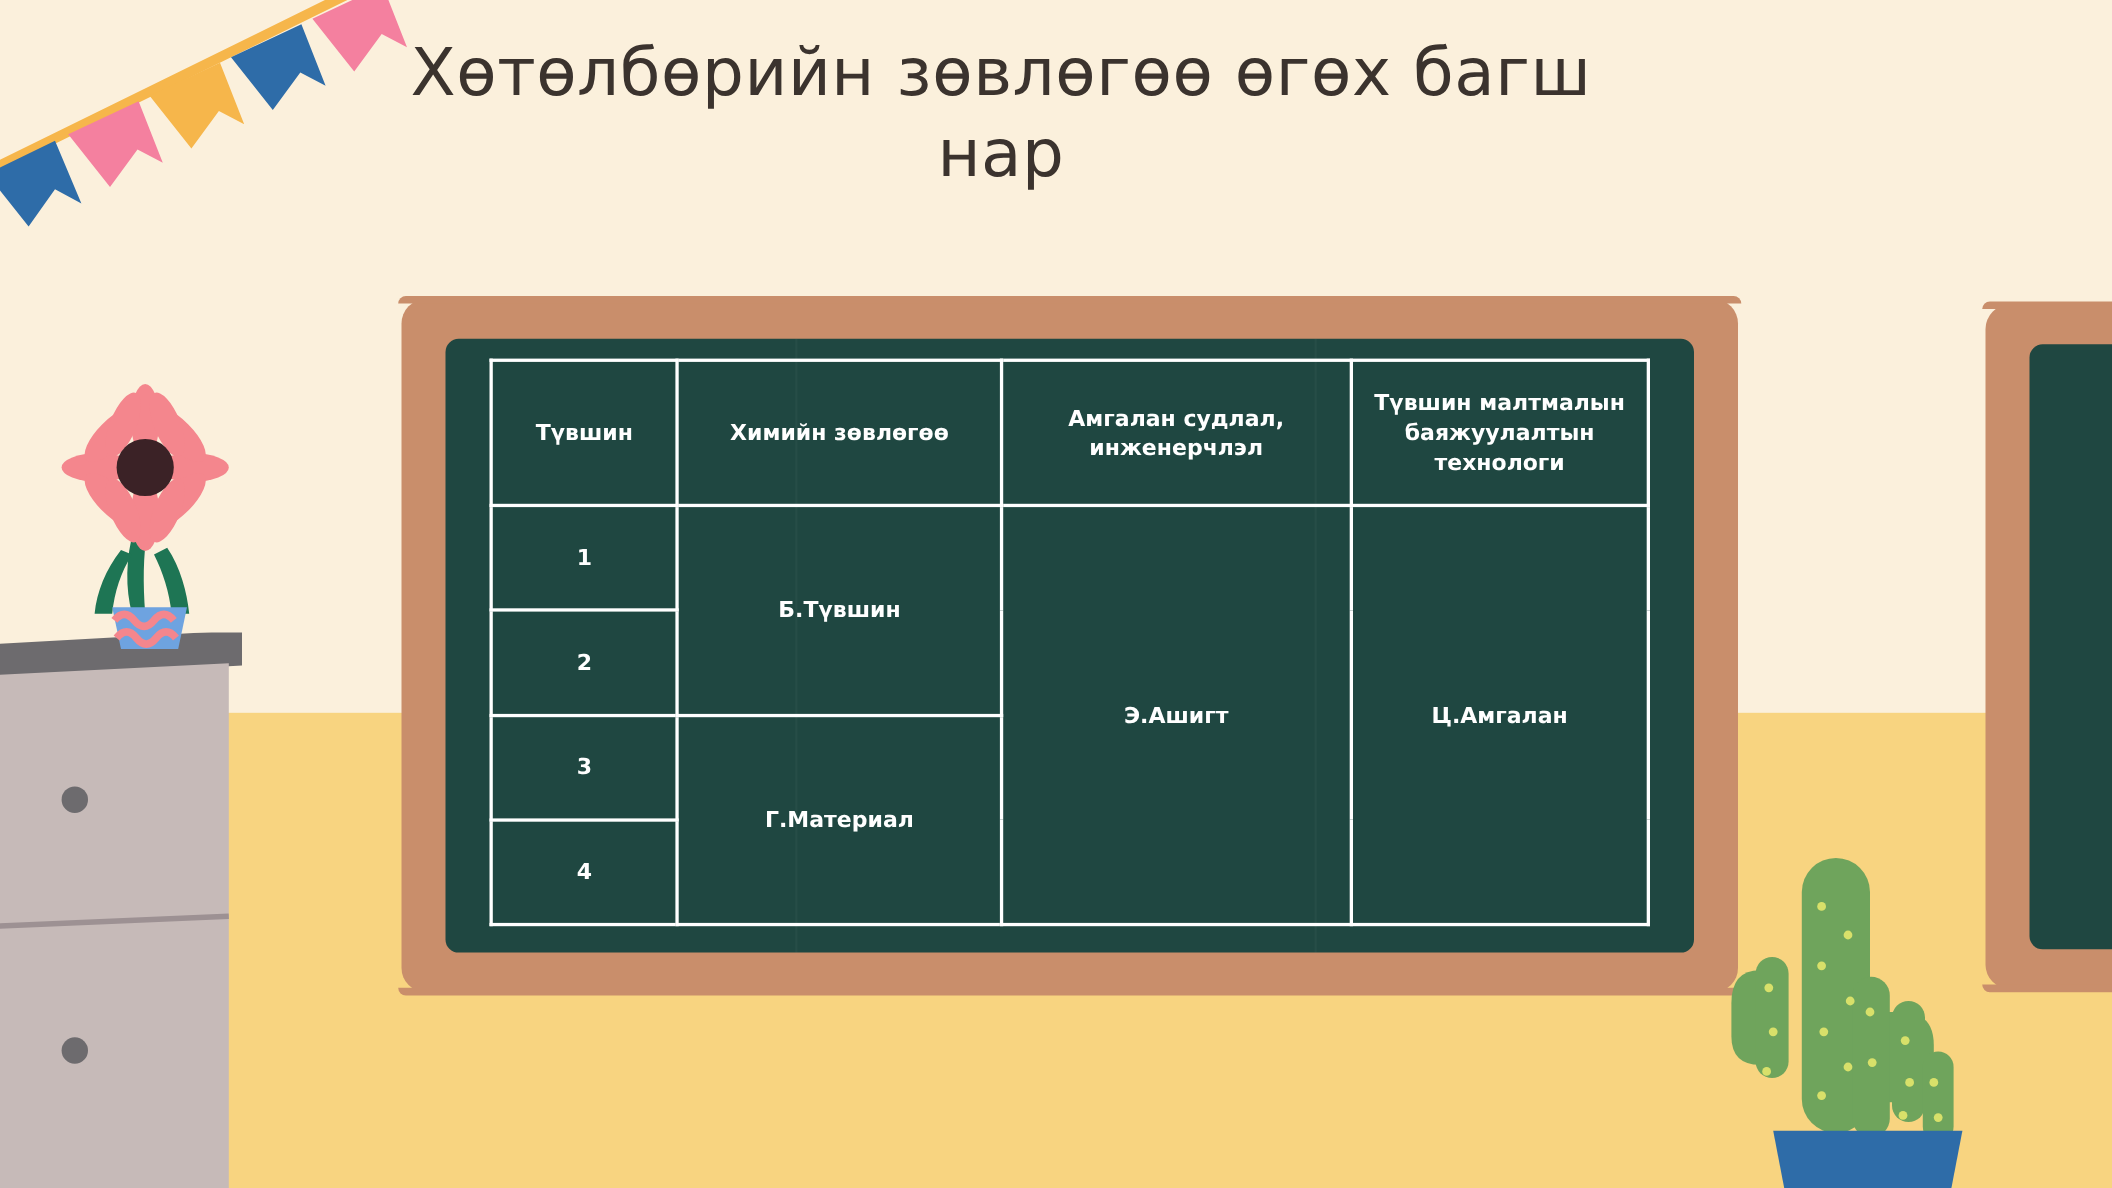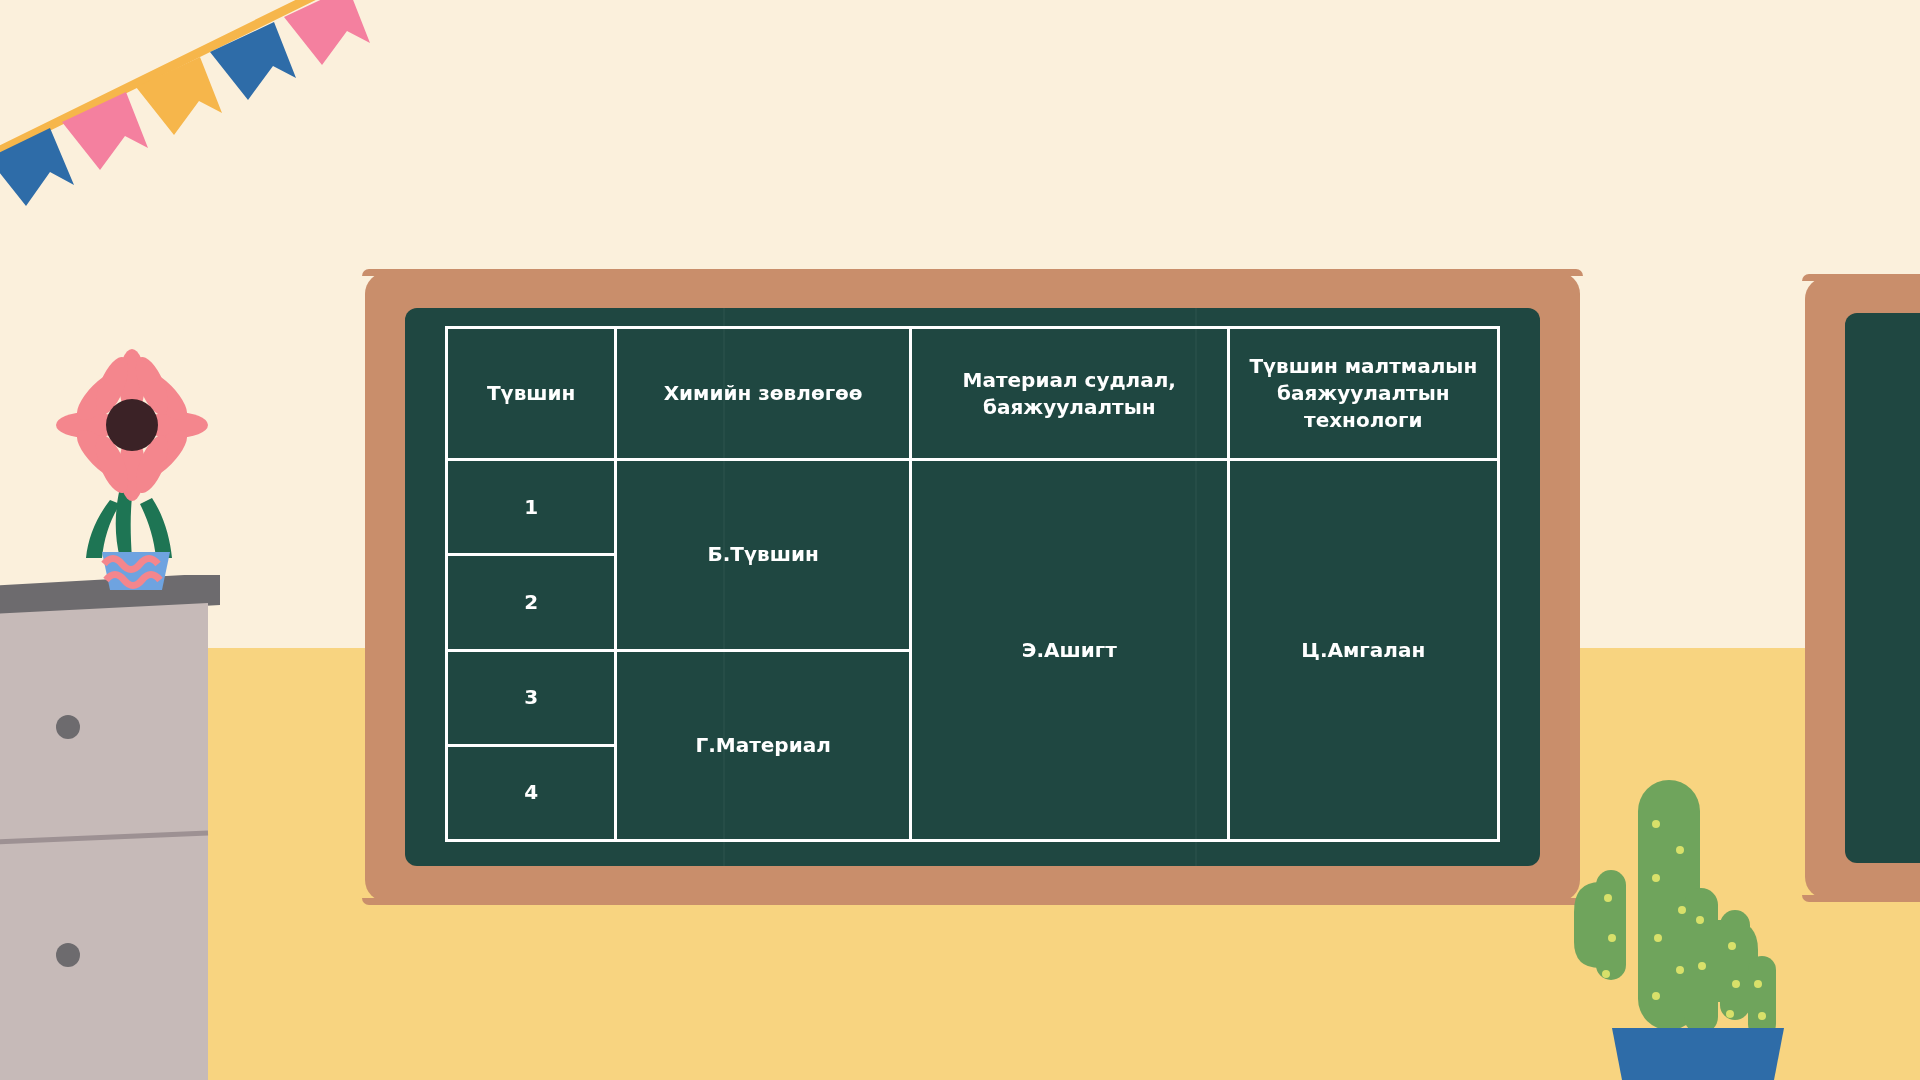--- a/index.html
+++ b/index.html
@@ -184,21 +184,21 @@
           <colgroup>
             <col class="col-lvl">
               <col class="col-chem">
               <col class="col-mat">
               <col class="col-min">
           </colgroup>
           <tbody>
               <tr class="hdr-row">
             <th>Түвшин</th>
             <th>Химийн зөвлөгөө</th>
-            <th>Материал судлал, баяжуулалтын</th>
+            <th>Амгалан судлал, инженерчлэл</th>
             <th>Түвшин малтмалын баяжуулалтын технологи</th>
           </tr>
           <tr>
             <td class="num-cell">1</td>
             <td rowspan="2">Б.Түвшин</td>
             <td rowspan="4">Э.Ашигт</td>
             <td rowspan="4">Ц.Амгалан</td>
           </tr>
           <tr>
             <td class="num-cell">2</td>
@@ -247,14 +247,15 @@
         <circle cx="170" cy="244" r="4"></circle>
         <circle cx="140" cy="150" r="4"></circle>
           <circle cx="142" cy="196" r="4"></circle>
         <circle cx="198" cy="214" r="4"></circle>
           <circle cx="202" cy="246" r="4"></circle>
       </g>
       <path d="M52 258 L224 258 L214 310 L62 310 Z" fill="#2E6CA8"></path>
     </svg>
   </div>
 
+  <div class="title">Хөтөлбөрийн зөвлөгөө өгөх багш нар</div>
 
 </div>
 
 </body></html>

